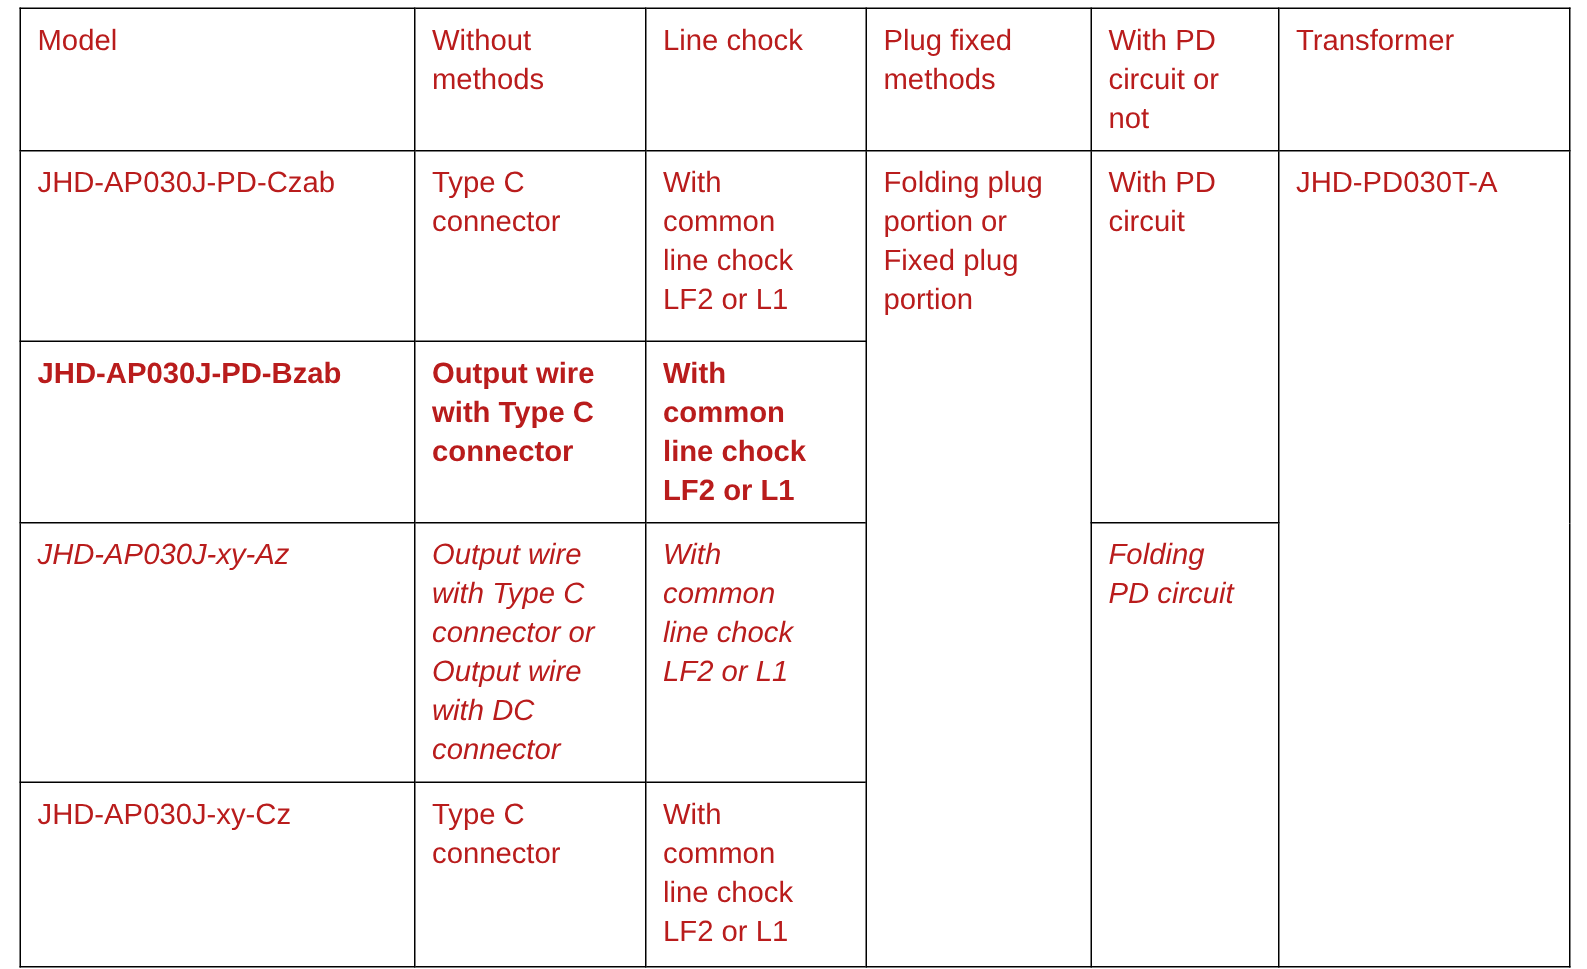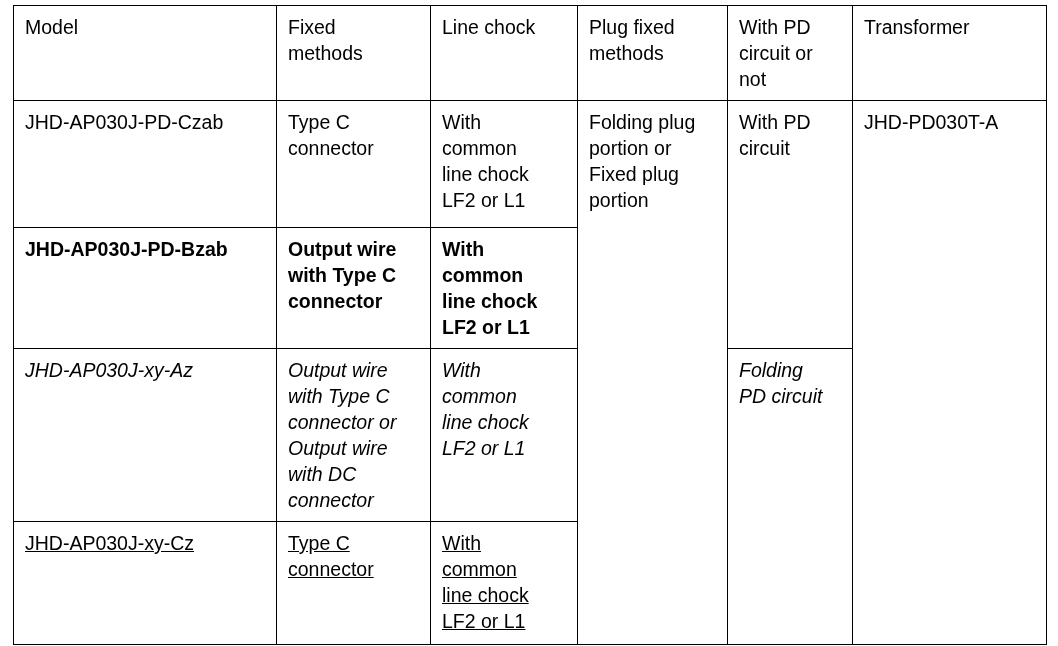--- a/index.html
+++ b/index.html
@@ -29,39 +29,39 @@
     table-layout: fixed;
     background: #ffffff;
   }
   table.spec-table td {
     border: 1px solid #000000;
     vertical-align: top;
     padding: 8px 9px 8px 11px;
     font-size: 19.5px;
     line-height: 26px;
     font-family: "Liberation Sans", sans-serif;
-    color: #000000;
+    color: #b91c1c;
     font-weight: normal;
     word-wrap: break-word;
     letter-spacing: 0px;
   }
   
   col.c1 { width: 263px; }
   col.c2 { width: 154px; }
   col.c3 { width: 147px; }
   col.c4 { width: 150px; }
   col.c5 { width: 125px; }
   col.c6 { width: 194px; }
 
   
   tr.r-head td { height: 73px; }
   tr.r1 td     { height: 110px; }
   tr.r2 td     { height: 104px; font-weight: bold; }
   tr.r3 td     { height: 155px; font-style: italic; }
-  tr.r4 td     { height: 106px; text-decoration: underline; }
+  tr.r4 td     { height: 106px; }
 
   .cell-text { display: block; white-space: pre-line; }
 </style>
 </head>
 <body>
 
 <div id="page">
 
   <table class="spec-table">
     <colgroup>
@@ -72,21 +72,21 @@
         <col class="c5">
         <col class="c6">
     </colgroup>
     <tbody>
 
       <tr class="r-head">
         <td>
           <span class="cell-text">Model</span>
         </td>
         <td>
-          <span class="cell-text">Fixed
+          <span class="cell-text">Without
 methods</span>
         </td>
         <td>
           <span class="cell-text">Line chock</span>
         </td>
         <td>
           <span class="cell-text">Plug fixed
 methods</span>
         </td>
         <td>

